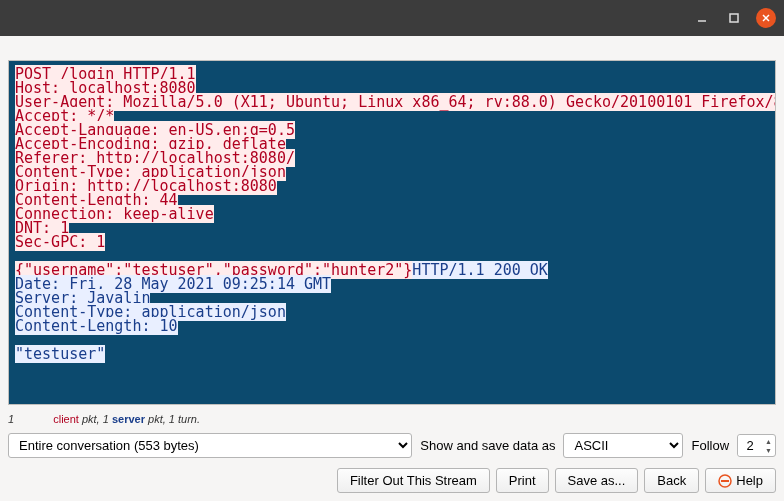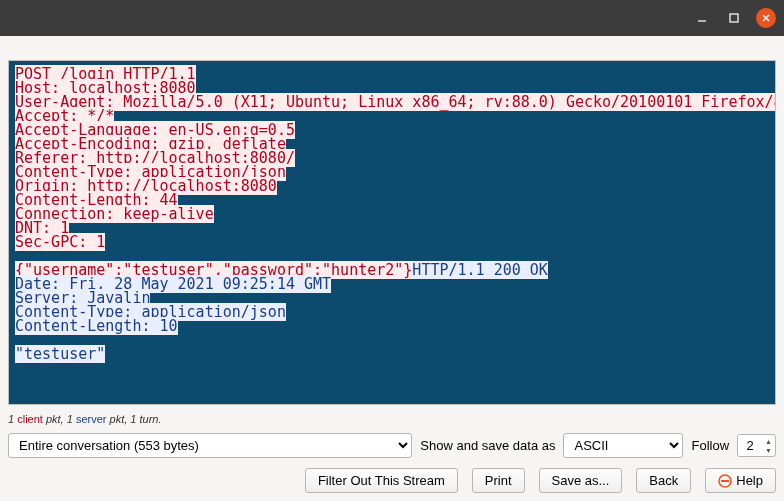--- a/index.html
+++ b/index.html
@@ -8,33 +8,33 @@
 .titlebar-title { flex: 1; text-align: center; font-weight: bold; font-size: 14px; }
 .titlebar-controls { display: flex; gap: 12px; align-items: center; }
 .tctrl { width: 20px; height: 20px; display: flex; align-items: center; justify-content: center; border-radius: 50%; cursor: pointer; }
 .tctrl.close-c { background: #e95420; }
 .tctrl svg { width: 12px; height: 12px; }
 .content { flex: 1; display: flex; flex-direction: column; padding: 8px; gap: 6px; }
 .stream-box { flex: 1; background: #0c4a6e; border: 1px solid #c0bfbc; padding: 6px; font-family: "DejaVu Sans Mono", monospace; font-size: 15px; line-height: 14px; overflow: auto; white-space: pre; margin-top: 16px; }
 .request-text { color: #b00020; background: #ffecec; }
 .response-text { color: #1a3e8b; background: #e9efff; }
 .stats { font-size: 11px; font-style: italic; color: #333; padding: 2px 0; }
-.stats .client { color: #b00020; font-style: normal; }
-.stats .server { color: #1a3e8b; font-style: normal; }
+.stats .client { color: #b00020; font-style: normal; margin-left: 36px; }
+.stats .server { color: #1a3e8b; font-style: normal; font-weight: bold; }
 .row { display: flex; align-items: center; gap: 8px; }
 select, input[type="text"] { border: 1px solid #b5b5b5; border-radius: 3px; padding: 3px 6px; font-size: 13px; background: #fff; }
 .conv-select { flex: 1; }
 .label { font-size: 13px; }
 .stream-spin { display: flex; align-items: center; border: 1px solid #b5b5b5; border-radius: 3px; background: #fff; }
 .stream-spin input { border: none; width: 24px; text-align: center; font-size: 13px; padding: 3px 2px; }
 .stream-spin .spin-btns { display: flex; flex-direction: column; }
 .stream-spin .spin-btns span { font-size: 7px; line-height: 7px; padding: 1px 3px; cursor: pointer; color: #555; }
 .find-input { flex: 1; }
 button { border: 1px solid #b5b5b5; border-radius: 3px; background: linear-gradient(#fdfdfd, #efefef); padding: 4px 12px; font-size: 13px; cursor: pointer; display: inline-flex; align-items: center; gap: 4px; }
-.btn-row { display: flex; justify-content: flex-end; gap: 14px; padding-top: 4px; }
+.btn-row { display: flex; justify-content: flex-end; gap: 6px; padding-top: 4px; }
 .btn-row .spacer { flex: 1; }
 .findnext { border: 1px solid #7a7a7a; box-shadow: 0 0 0 1px rgba(0,0,0,0.1); }
 .underline-key { text-decoration: underline; }
 .icn { width: 14px; height: 14px; }
 </style>
 </head>
 <body>
 
 <div class="titlebar">
   <div style="width:60px"></div>

